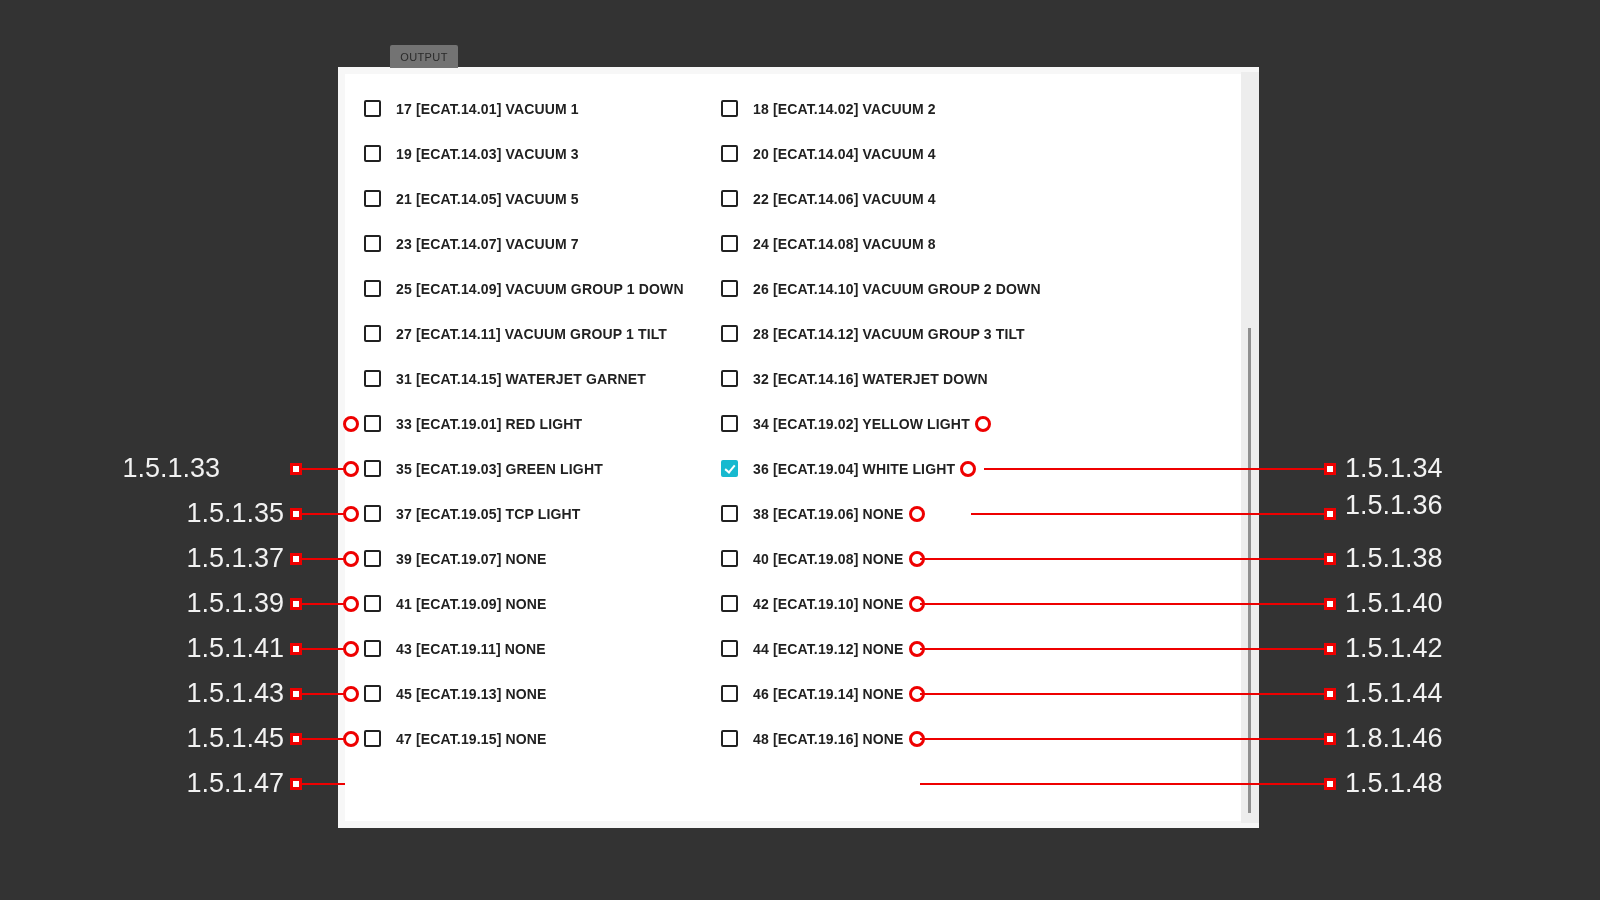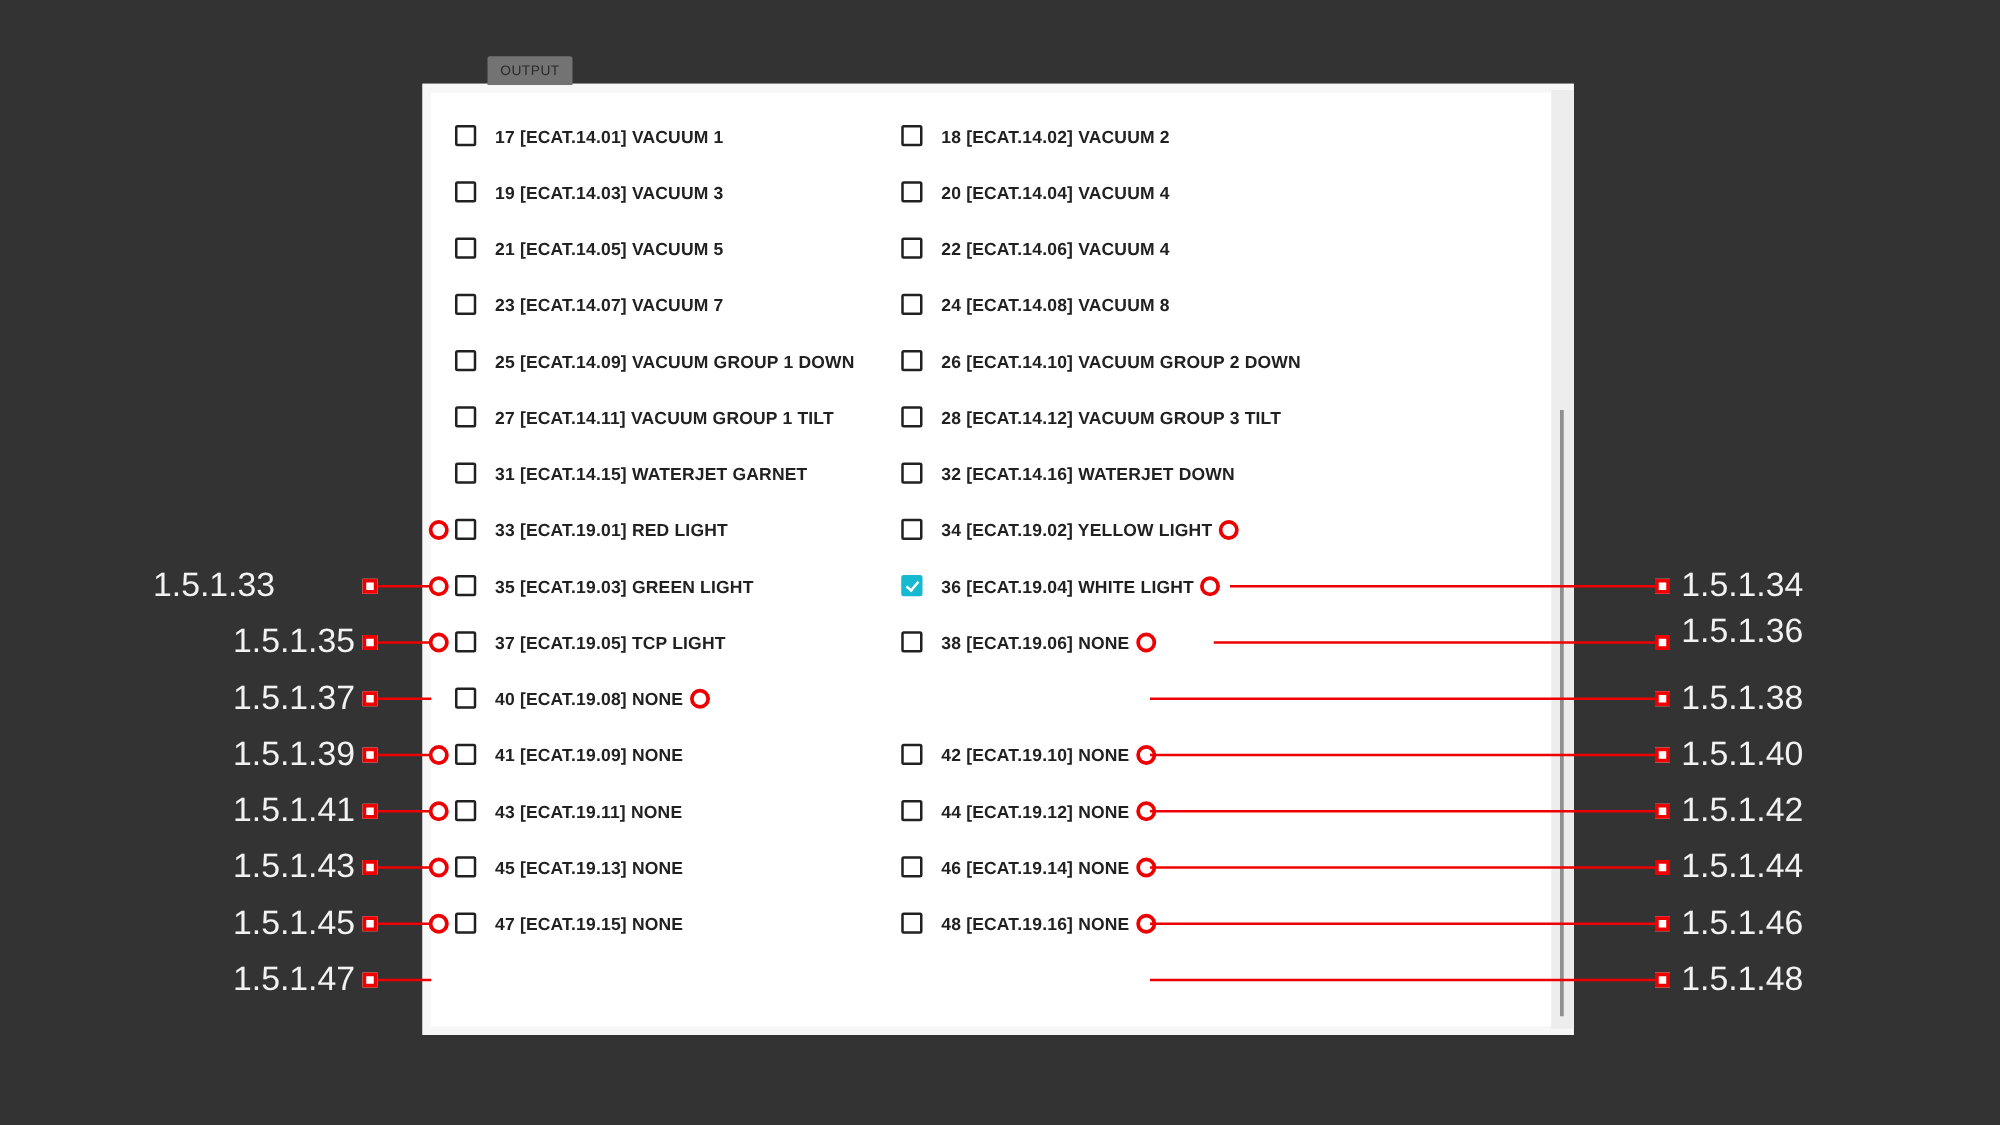--- a/index.html
+++ b/index.html
@@ -207,20 +207,25 @@
           <span class="cb"></span>
           <span class="lbl">37 [ECAT.19.05] TCP LIGHT</span>
         </div>
         <div class="item right">
           <span class="cb"></span>
           <span class="lbl">38 [ECAT.19.06] NONE</span>
           <span class="circle right"></span>
         </div>
       </div>
       <div class="row">
+        <div class="item left">
+          <span class="circle left"></span>
+          <span class="cb"></span>
+          <span class="lbl">39 [ECAT.19.07] NONE</span>
+        </div>
         <div class="item right">
           <span class="cb"></span>
           <span class="lbl">40 [ECAT.19.08] NONE</span>
           <span class="circle right"></span>
         </div>
       </div>
       <div class="row">
         <div class="item left">
           <span class="circle left"></span>
           <span class="cb"></span>
@@ -309,20 +314,20 @@
     <div class="ann-square" style="left: 290px; top: 687.5px;"></div>
     <div class="ann-label" style="right: 1316px; top: 693.5px;">1.5.1.43</div>
     <div class="ann-line" style="left: 920.25px; width: 409.75px; top: 692.5px;"></div>
     <div class="ann-square" style="left: 1324px; top: 687.5px;"></div>
     <div class="ann-label" style="left: 1345px; top: 693.5px;">1.5.1.44</div>
     <div class="ann-line" style="left: 296px; width: 49px; top: 737.5px;"></div>
     <div class="ann-square" style="left: 290px; top: 732.5px;"></div>
     <div class="ann-label" style="right: 1316px; top: 738.5px;">1.5.1.45</div>
     <div class="ann-line" style="left: 920.25px; width: 409.75px; top: 737.5px;"></div>
     <div class="ann-square" style="left: 1324px; top: 732.5px;"></div>
-    <div class="ann-label" style="left: 1345px; top: 738.5px;">1.5.1.46</div>
+    <div class="ann-label" style="left: 1345px; top: 738.5px;">1.8.1.46</div>
     <div class="ann-line" style="left: 296px; width: 49px; top: 782.5px;"></div>
     <div class="ann-square" style="left: 290px; top: 777.5px;"></div>
     <div class="ann-label" style="right: 1316px; top: 783.5px;">1.5.1.47</div>
     <div class="ann-line" style="left: 920.25px; width: 409.75px; top: 782.5px;"></div>
     <div class="ann-square" style="left: 1324px; top: 777.5px;"></div>
     <div class="ann-label" style="left: 1345px; top: 783.5px;">1.5.1.48</div>
   </div>
 
 </body></html>

